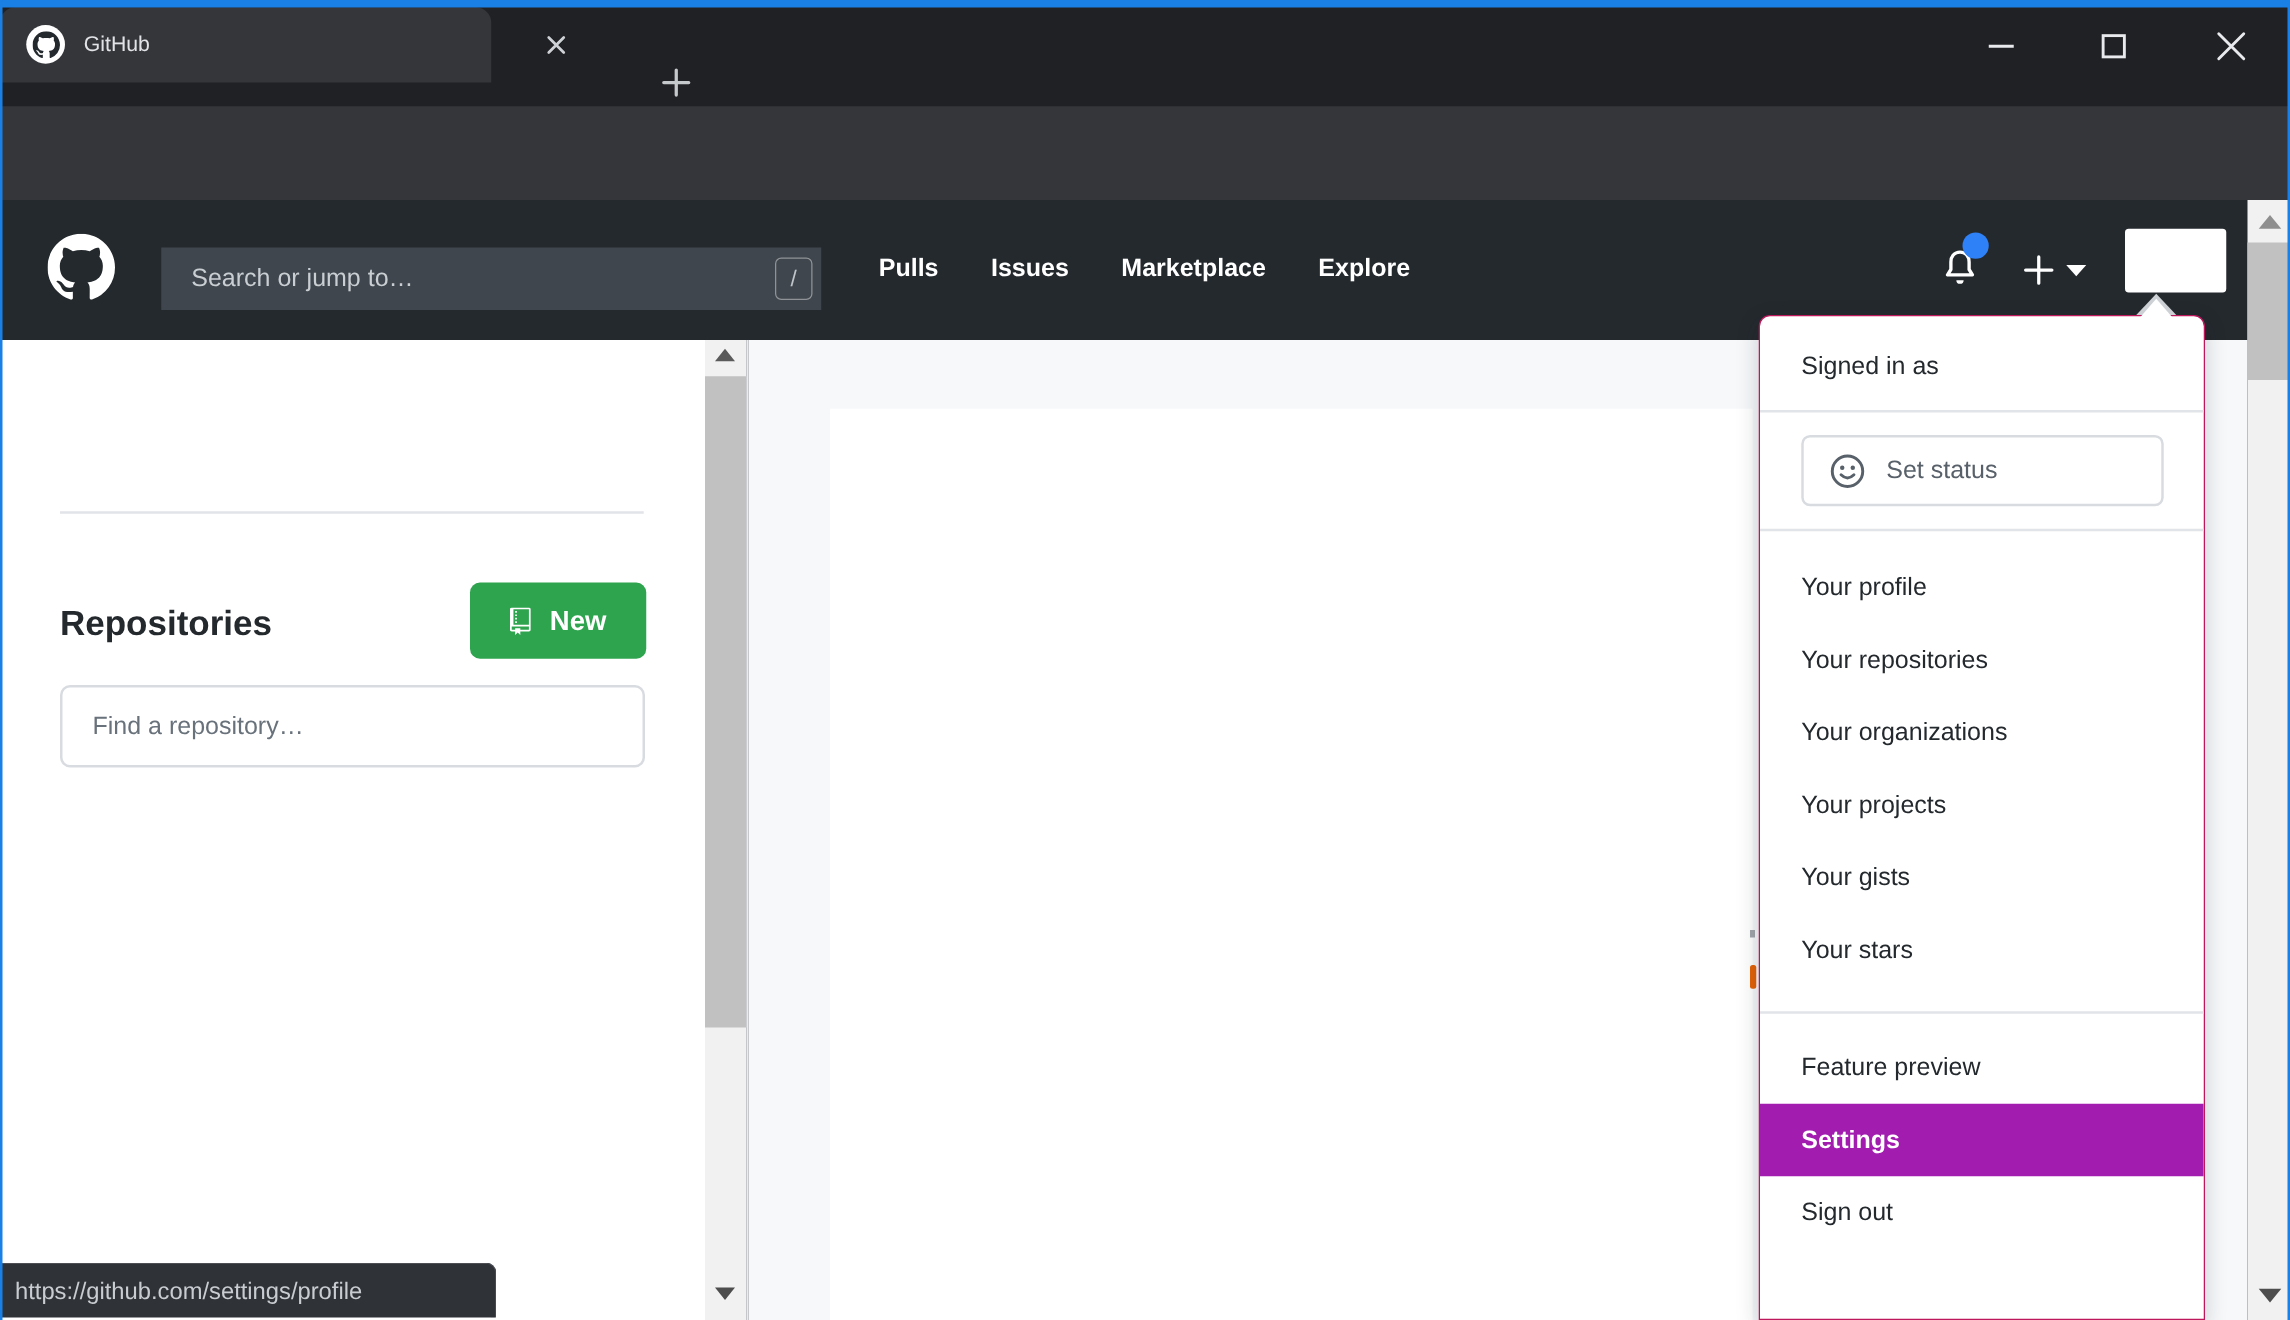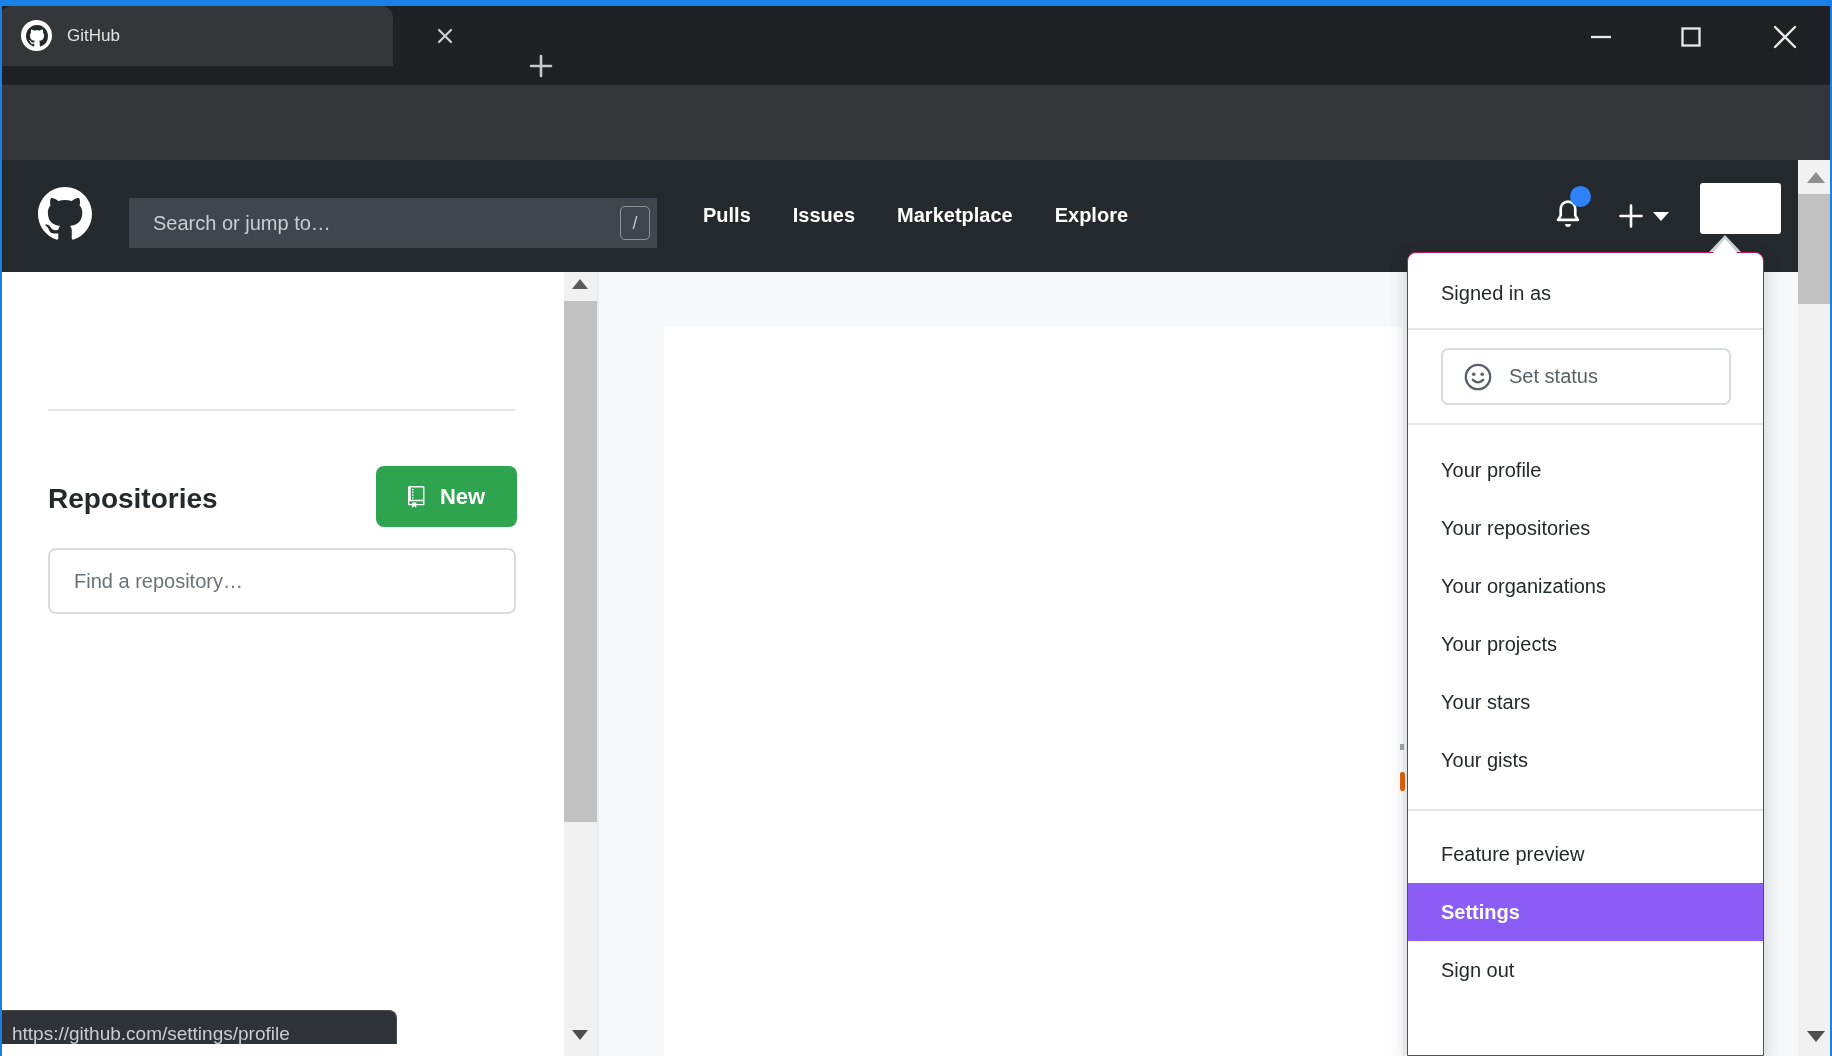--- a/index.html
+++ b/index.html
@@ -105,32 +105,32 @@
   .dd-div1 { top:75px; } .dd-div2 { top:170px; } .dd-div3 { top:556px; }
   .set-status-btn { position:absolute; left:33px; top:95px; width:290px; height:57px;
                     border:2px solid #d8dce0; border-radius:7px; background:#fff; cursor:pointer;
                     display:flex; align-items:center; gap:16px; padding-left:20px; }
   .set-status-btn span { font-size:20px; color:#586069; }
   .dd-group { position:absolute; left:0; width:100%; }
   .dd-group1 { top:170px; padding:18px 0 20px 0; }
   .dd-group2 { top:556px; padding-top:16px; }
   .menu-item { height:58px; line-height:58px; padding-left:33px; font-size:20px;
                color:#24292e; cursor:pointer; }
-  .menu-item.active { background:#8b5cf6; color:#fff; font-weight:600; }
+  .menu-item.active { background:#a21caf; color:#fff; font-weight:600; }
 
   
   .br-scrollbar { left:1798px; top:160px; width:34px; height:896px; background:#f1f1f1; z-index:40; }
   .br-thumb { left:1798px; top:194px; width:34px; height:110px; background:#c1c1c1; z-index:41; cursor:pointer; }
   .br-up { left:1807px; top:172px; border-left:9px solid transparent; border-right:9px solid transparent;
            border-bottom:11px solid #8f8f8f; z-index:41; }
   .br-down { left:1807px; top:1031px; border-left:9px solid transparent; border-right:9px solid transparent;
              border-top:11px solid #4d4d4d; z-index:41; }
 
   
-  .status-bubble { left:0; top:1010px; width:397px; height:34px; background:#2f3338;
+  .status-bubble { left:0; top:1010px; width:397px; height:44px; background:#2f3338;
                    border-top-right-radius:8px; border-top:1px solid #46494e; border-right:1px solid #46494e;
                    color:#c9cdd2; font-size:19px; line-height:45px; padding-left:12px; z-index:50; }
 </style>
 </head>
 <body>
 
 <div id="screen">
 
   <div class="abs tabstrip">
     <div class="tab">
@@ -265,22 +265,22 @@
         <path d="M10.5 19 Q16 24.5 21.5 19" fill="none" stroke="#586069" stroke-width="2.5" stroke-linecap="round"></path>
       </svg>
       <span>Set status</span>
     </button>
     <div class="dd-divider dd-div2"></div>
     <div class="dd-group dd-group1">
       <div class="menu-item">Your profile</div>
       <div class="menu-item">Your repositories</div>
       <div class="menu-item">Your organizations</div>
       <div class="menu-item">Your projects</div>
+      <div class="menu-item">Your gists</div>
       <div class="menu-item">Your stars</div>
-      <div class="menu-item">Your gists</div>
     </div>
     <div class="dd-divider dd-div3"></div>
     <div class="dd-group dd-group2">
       <div class="menu-item">Feature preview</div>
       <div class="menu-item active">Settings</div>
       <div class="menu-item">Sign out</div>
     </div>
   </div>
   <div class="abs caret-inner"></div>
 

